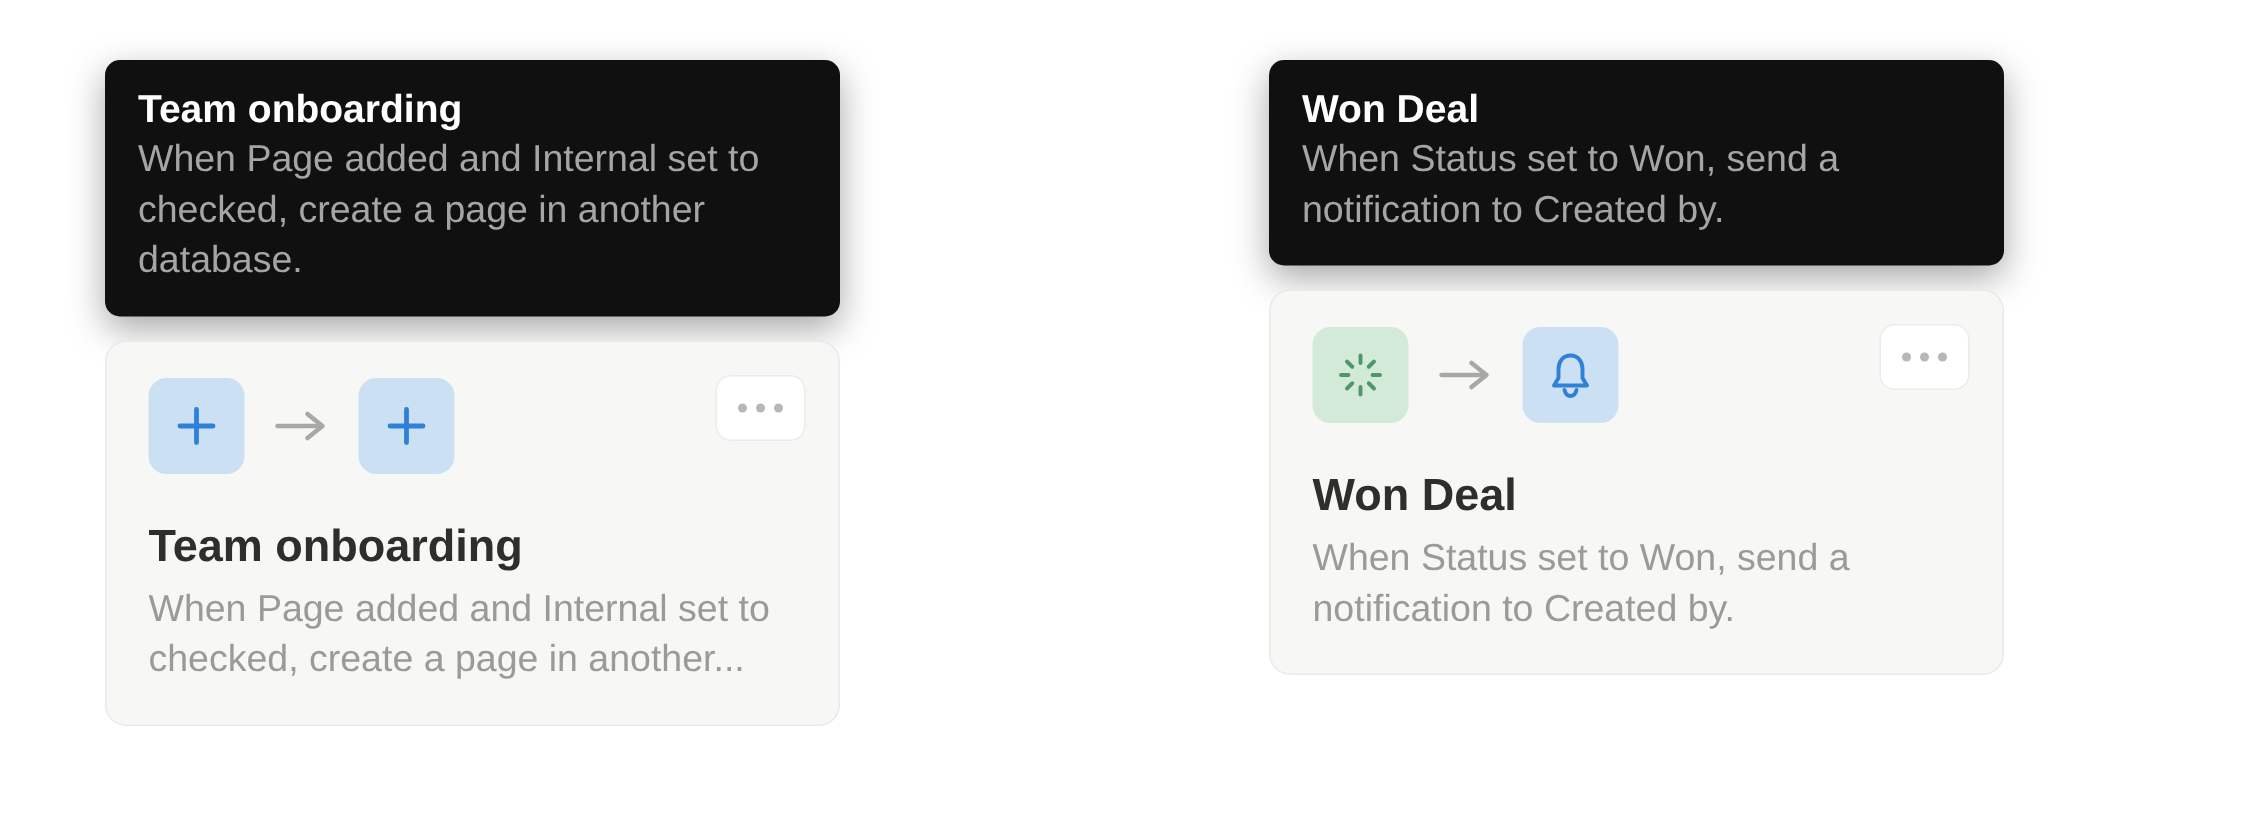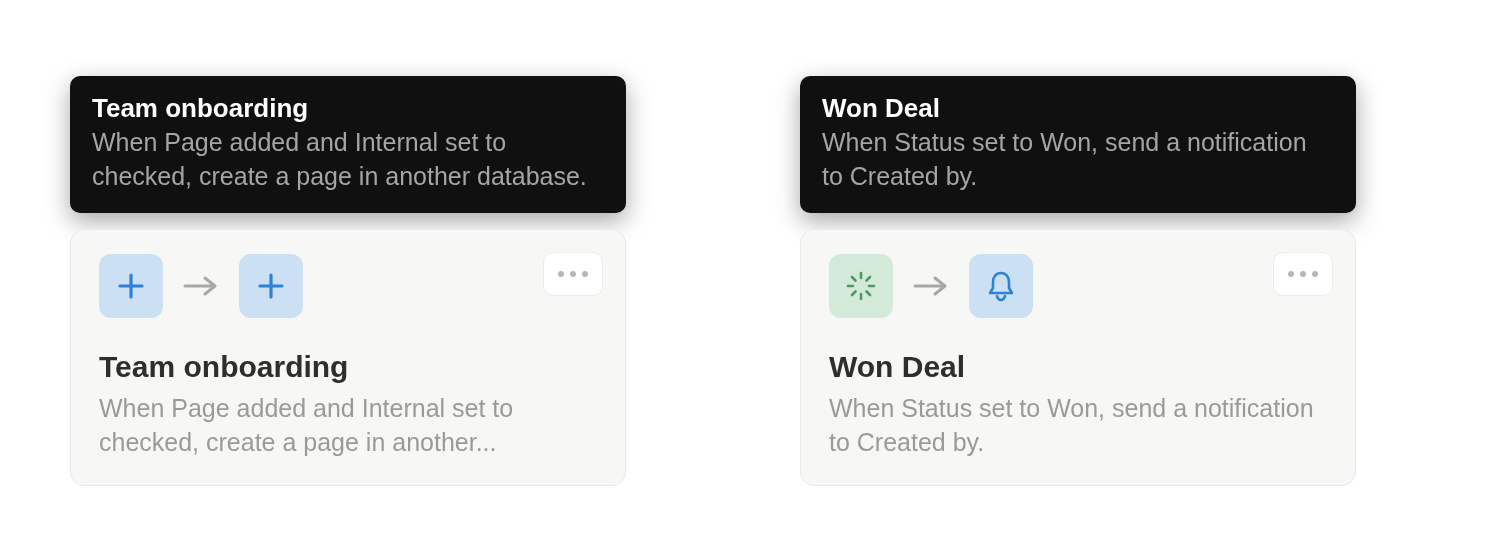--- a/index.html
+++ b/index.html
@@ -5,25 +5,24 @@
     * { box-sizing: border-box; margin: 0; padding: 0; }
     body {
       font-family: -apple-system, BlinkMacSystemFont, "Segoe UI", Helvetica, Arial, sans-serif;
       background: #ffffff;
       width: 1510px;
       height: 560px;
       position: relative;
     }
     .automation-container {
       position: absolute;
-      width: 556px;
-      margin-top: 36px;
+      width: 490px;
     }
     .automation-1 { left: 70px; top: 40px; }
-    .automation-2 { left: 800px; top: 40px; }
+    .automation-2 { left: 846px; top: 40px; }
 
     .tooltip {
       background: #101010;
       color: #ffffff;
       border-radius: 10px;
       padding: 16px 22px 20px 22px;
       box-shadow: 0 8px 24px rgba(0,0,0,0.35);
       margin-bottom: 16px;
     }
     .tooltip-title {

